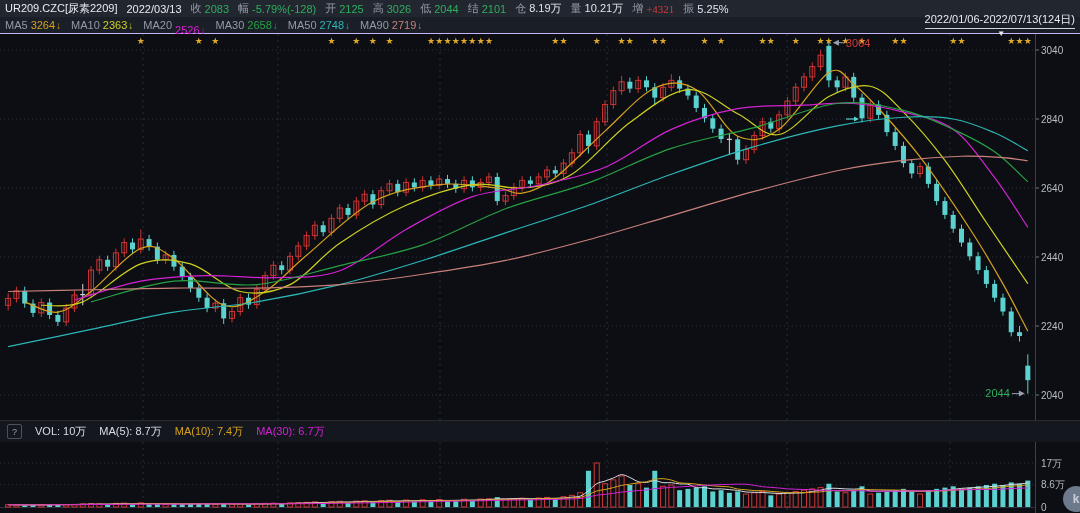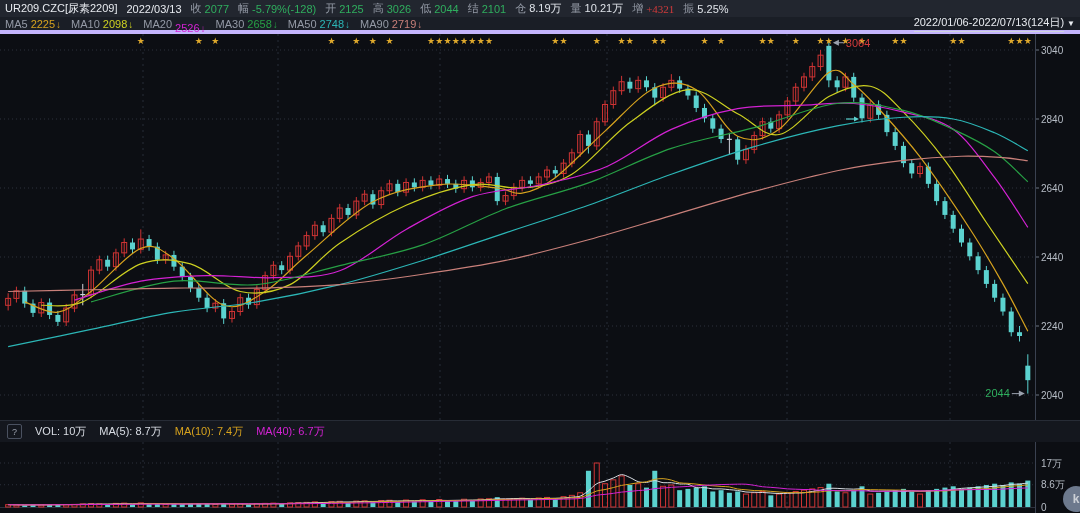--- a/index.html
+++ b/index.html
@@ -9,36 +9,36 @@
     font-family:"Liberation Sans",sans-serif;font-size:11px;
   }
   .topbar{
     position:absolute;top:0;left:0;right:0;height:17px;background:#22262f;
     display:flex;align-items:center;gap:9px;padding:0 5px;box-sizing:border-box;
     white-space:nowrap;
   }
   .mabar{
     position:absolute;top:17px;left:0;right:0;height:17px;background:#1a1e26;
     display:flex;align-items:center;gap:10px;padding:0 5px;box-sizing:border-box;
-    border-bottom:4px solid #c4b5fd;white-space:nowrap;
+    border-bottom:1px solid #c4b5fd;white-space:nowrap;
   }
   .fld{display:inline-flex;align-items:center;}
   .lbl{color:#949aa6;margin-right:3px;}
   .sym,.date{color:#e8ebf0;}
   .v-green{color:var(--green);}
   .v-red{color:var(--red);font-family:Liberation Serif, serif;}
   .v-white{color:#dfe3e9;}
   .c-ma5{color:var(--ma5);}
   .c-ma10{color:var(--ma10);}
   .c-ma20{color:var(--ma20);margin-top:9px;}
   .c-ma30{color:var(--ma30);text-align:center;}
   .c-ma50{color:var(--ma50);}
   .c-ma90{color:var(--ma90);}
   .arr{font-size:10px;margin-left:1px;}
-  .range{margin-left:auto;display:inline-flex;align-items:center;cursor:pointer;}
+  .range{margin-left:auto;display:inline-flex;align-items:center;cursor:pointer;flex-direction:column;}
   .range-text{color:#e8ebf0;border-bottom:1px solid #cfd4dc;padding-bottom:1px;}
   .dd{color:#e8ebf0;font-size:8px;margin-left:3px;}
   .chart-wrap{position:absolute;top:34px;left:0;width:1080px;height:386px;}
   .volhdr{
     position:absolute;top:420px;left:0;right:0;height:22px;background:#14171e;
     border-top:1px solid #272c36;display:flex;align-items:center;gap:13px;
     padding:0 7px;box-sizing:border-box;white-space:nowrap;
   }
   .qbox{
     width:13px;height:13px;border:1px solid #4a5160;border-radius:2px;color:#9aa1ad;
@@ -59,21 +59,21 @@
   .ann{font-size:11px;}
 </style>
 </head>
 <body>
 
 <div class="topbar">
   <span class="sym">UR209.CZC[尿素2209]</span>
   <span class="date">2022/03/13</span>
   <span class="fld">
       <span class="lbl">收</span>
-      <span class="v-green">2077</span>
+      <span class="v-green">2083</span>
     </span>
   <span class="fld">
       <span class="lbl">幅</span>
       <span class="v-green">-5.79%(-128)</span>
     </span>
   <span class="fld">
       <span class="lbl">开</span>
       <span class="v-green">2125</span>
     </span>
   <span class="fld">
@@ -102,25 +102,25 @@
     </span>
   <span class="fld">
       <span class="lbl">振</span>
       <span class="v-white">5.25%</span>
     </span>
 </div>
 
 <div class="mabar">
   <span class="fld">
       <span class="lbl">MA5</span>
-      <span class="c-ma5"><span>2225</span><span class="arr">↓</span></span>
+      <span class="c-ma5"><span>3264</span><span class="arr">↓</span></span>
     </span>
   <span class="fld">
       <span class="lbl">MA10</span>
-      <span class="c-ma10"><span>2098</span><span class="arr">↓</span></span>
+      <span class="c-ma10"><span>2363</span><span class="arr">↓</span></span>
     </span>
   <span class="fld">
       <span class="lbl">MA20</span>
       <span class="c-ma20"><span>2526</span><span class="arr">↓</span></span>
     </span>
   <span class="fld">
       <span class="lbl">MA30</span>
       <span class="c-ma30"><span>2658</span><span class="arr">↓</span></span>
     </span>
   <span class="fld">
@@ -469,21 +469,21 @@
       <line x1="846.0149999999999" y1="85" x2="855.0149999999999" y2="85" stroke="#5bd2cf" stroke-width="1.2"></line>
       <path d="M859.0149999999999,85 L854.0149999999999,82.4 L854.0149999999999,87.6 Z" fill="#5bd2cf"></path>
     </svg>
 </div>
 
 <div class="volhdr">
   <span class="qbox">?</span>
   <span class="vlab">VOL: 10万</span>
   <span class="vlab">MA(5): 8.7万</span>
   <span class="vlab c-vma10">MA(10): 7.4万</span>
-  <span class="vlab c-vma20">MA(40): 6.7万</span>
+  <span class="vlab c-vma20">MA(30): 6.7万</span>
 </div>
 
 <div class="vol-wrap">
   <svg id="vol-svg" width="1080" height="71">
       <line x1="0" y1="21.003999999999998" x2="1035" y2="21.003999999999998" stroke="#2c313d" stroke-dasharray="1 3"></line>
       <text x="1041" y="24.503999999999998" class="ax">17万</text>
       <line x1="0" y1="42.7432" x2="1035" y2="42.7432" stroke="#2c313d" stroke-dasharray="1 3"></line>
       <text x="1041" y="46.2432" class="ax">8.6万</text>
       <text x="1041" y="68.5" class="ax">0</text>
       <line x1="0" y1="65.5" x2="1035" y2="65.5" stroke="#2c313d"></line>

